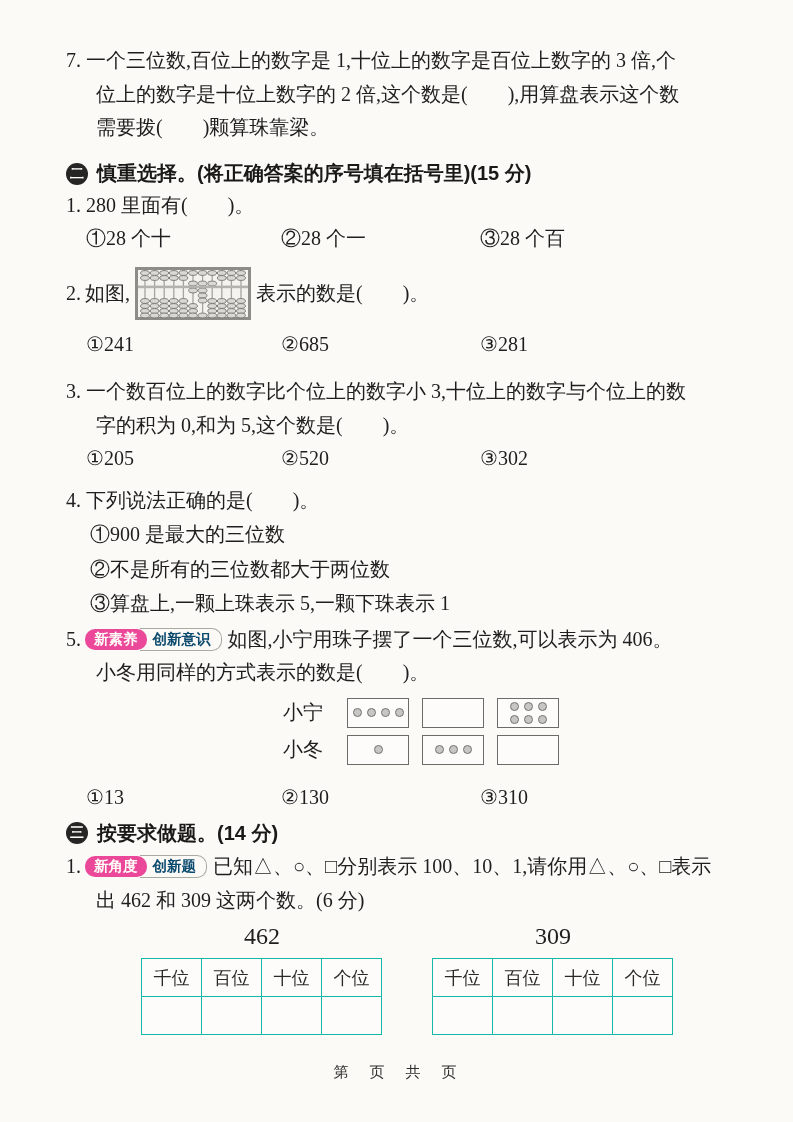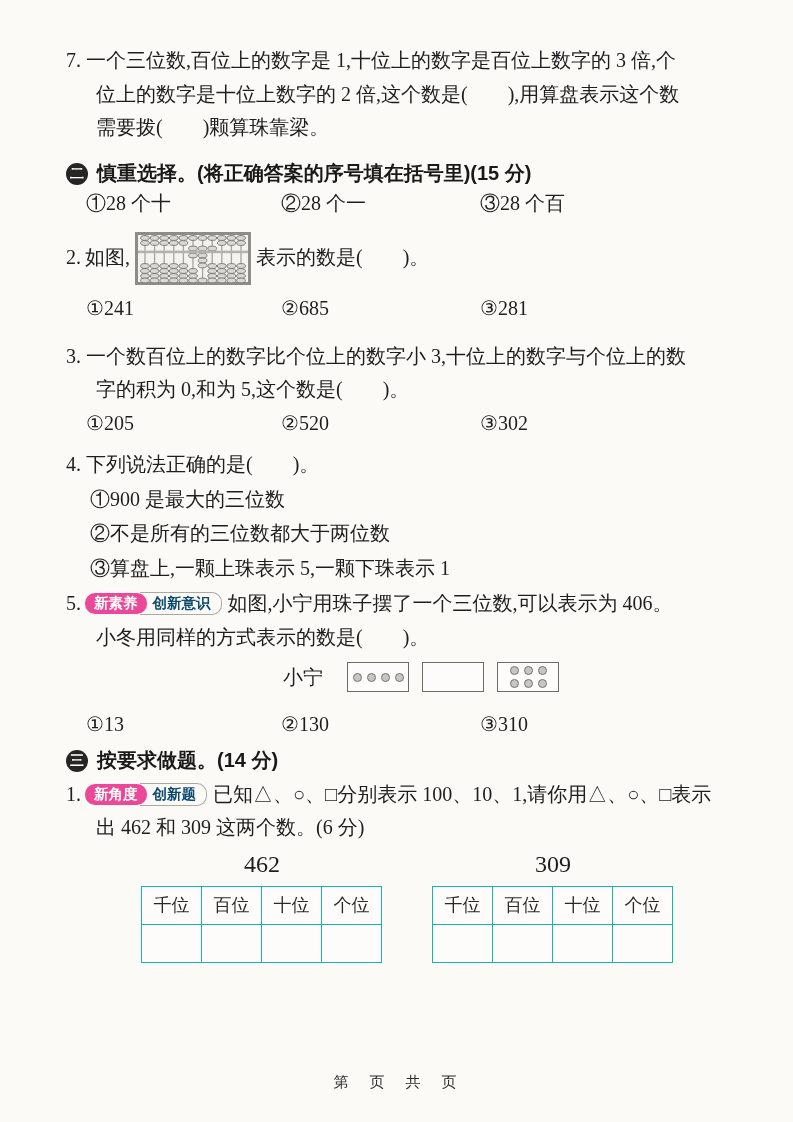--- a/index.html
+++ b/index.html
@@ -84,21 +84,21 @@
   .pv-2 { margin-left: 50px; }
   table.pv td {
     width: 60px; border: 1px solid #14b8a6;
     text-align: center; font-size: 18px; color: #2a2927;
   }
   table.pv tr.hdr td { height: 38px; }
   table.pv tr.bod td { height: 38px; }
 
   
   .footer {
-    position: absolute; bottom: 30px; left: 0; width: 100%;
+    position: absolute; bottom: 40px; left: 0; width: 100%;
     text-align: center; font-size: 15px; letter-spacing: 3px; color: #2e2d2b;
     font-family: "Liberation Sans", sans-serif;
   }
 
   
   .mt2 { margin-top: 2px; }  .mt4 { margin-top: 4px; }
   .mt6 { margin-top: 6px; }  .mt8 { margin-top: 8px; }
   .mt10 { margin-top: 10px; } .mt14 { margin-top: 14px; }
   .mt16 { margin-top: 16px; }
 </style>
@@ -111,20 +111,21 @@
     <div class="line"><span>7.</span> <span>一个三位数,百位上的数字是 1,十位上的数字是百位上数字的 3 倍,个</span></div>
     <div class="line indent">位上的数字是十位上数字的 2 倍,这个数是(　　),用算盘表示这个数</div>
     <div class="line indent">需要拨(　　)颗算珠靠梁。</div>
   </div>
 
   <div class="sec-head mt16">
     <span class="sec-badge">二</span>
     <span class="sec-title">慎重选择。(将正确答案的序号填在括号里)(15 分)</span>
   </div>
 
+  <div class="line mt2"><span>1.</span> <span>280 里面有(　　)。</span></div>
   <div class="opts">
     <span class="opt">①28 个十</span>
     <span class="opt">②28 个一</span>
     <span class="opt">③28 个百</span>
   </div>
 
   <div class="q2row mt10">
     <span class="line">2.</span>&nbsp;<span class="line">如图,</span>
     <span class="abacus-wrap">
       <svg id="abacus-svg" width="116" height="53" viewBox="0 0 116 53">
@@ -252,20 +253,32 @@
         <div class="bead-box"></div>
         <div class="bead-box grid3">
           <span class="bead"></span>
           <span class="bead"></span>
           <span class="bead"></span>
           <span class="bead"></span>
           <span class="bead"></span>
           <span class="bead"></span>
         </div>
       </div>
+    <div class="diag-row">
+        <span class="diag-label">小冬</span>
+        <div class="bead-box">
+          <span class="bead"></span>
+        </div>
+        <div class="bead-box">
+          <span class="bead"></span>
+          <span class="bead"></span>
+          <span class="bead"></span>
+        </div>
+        <div class="bead-box"></div>
+      </div>
   </div>
 
   <div class="opts mt16">
     <span class="opt">①13</span>
     <span class="opt">②130</span>
     <span class="opt">③310</span>
   </div>
 
   <div class="sec-head mt6">
     <span class="sec-badge">三</span>

